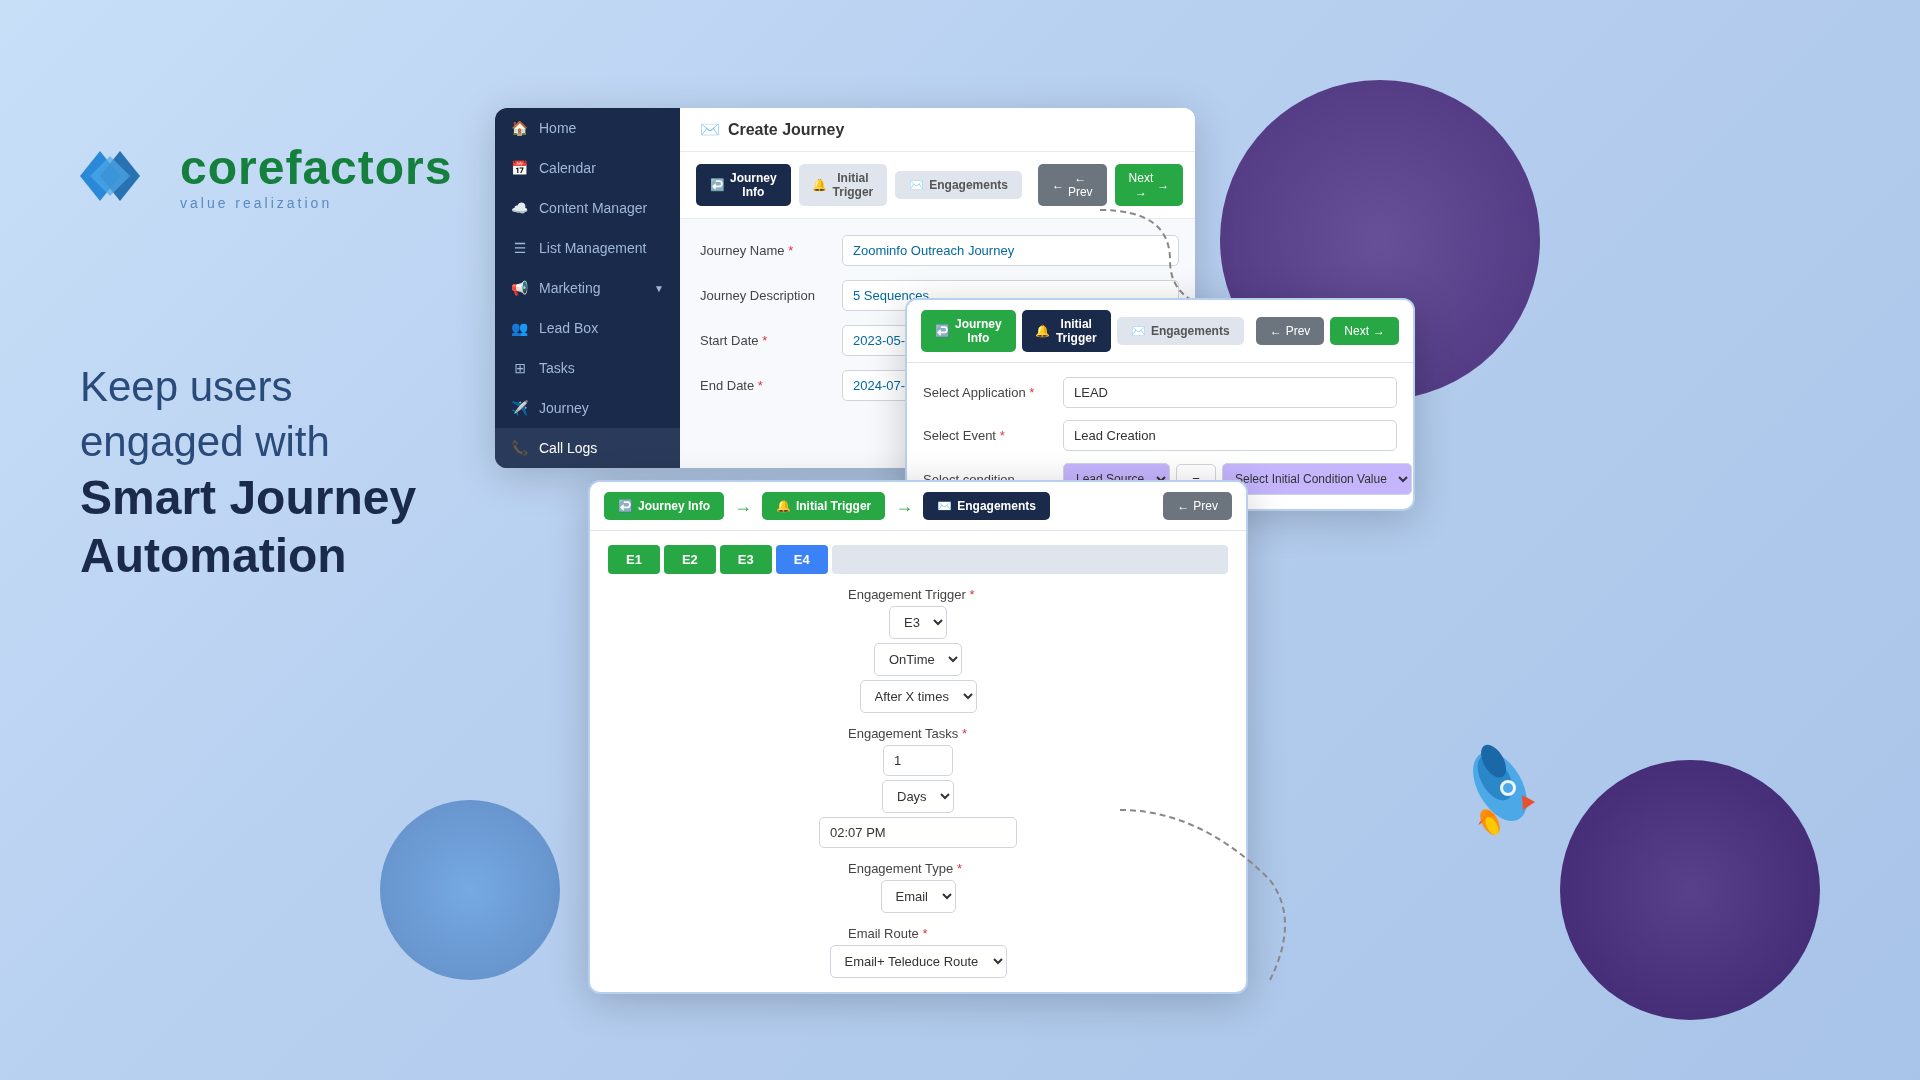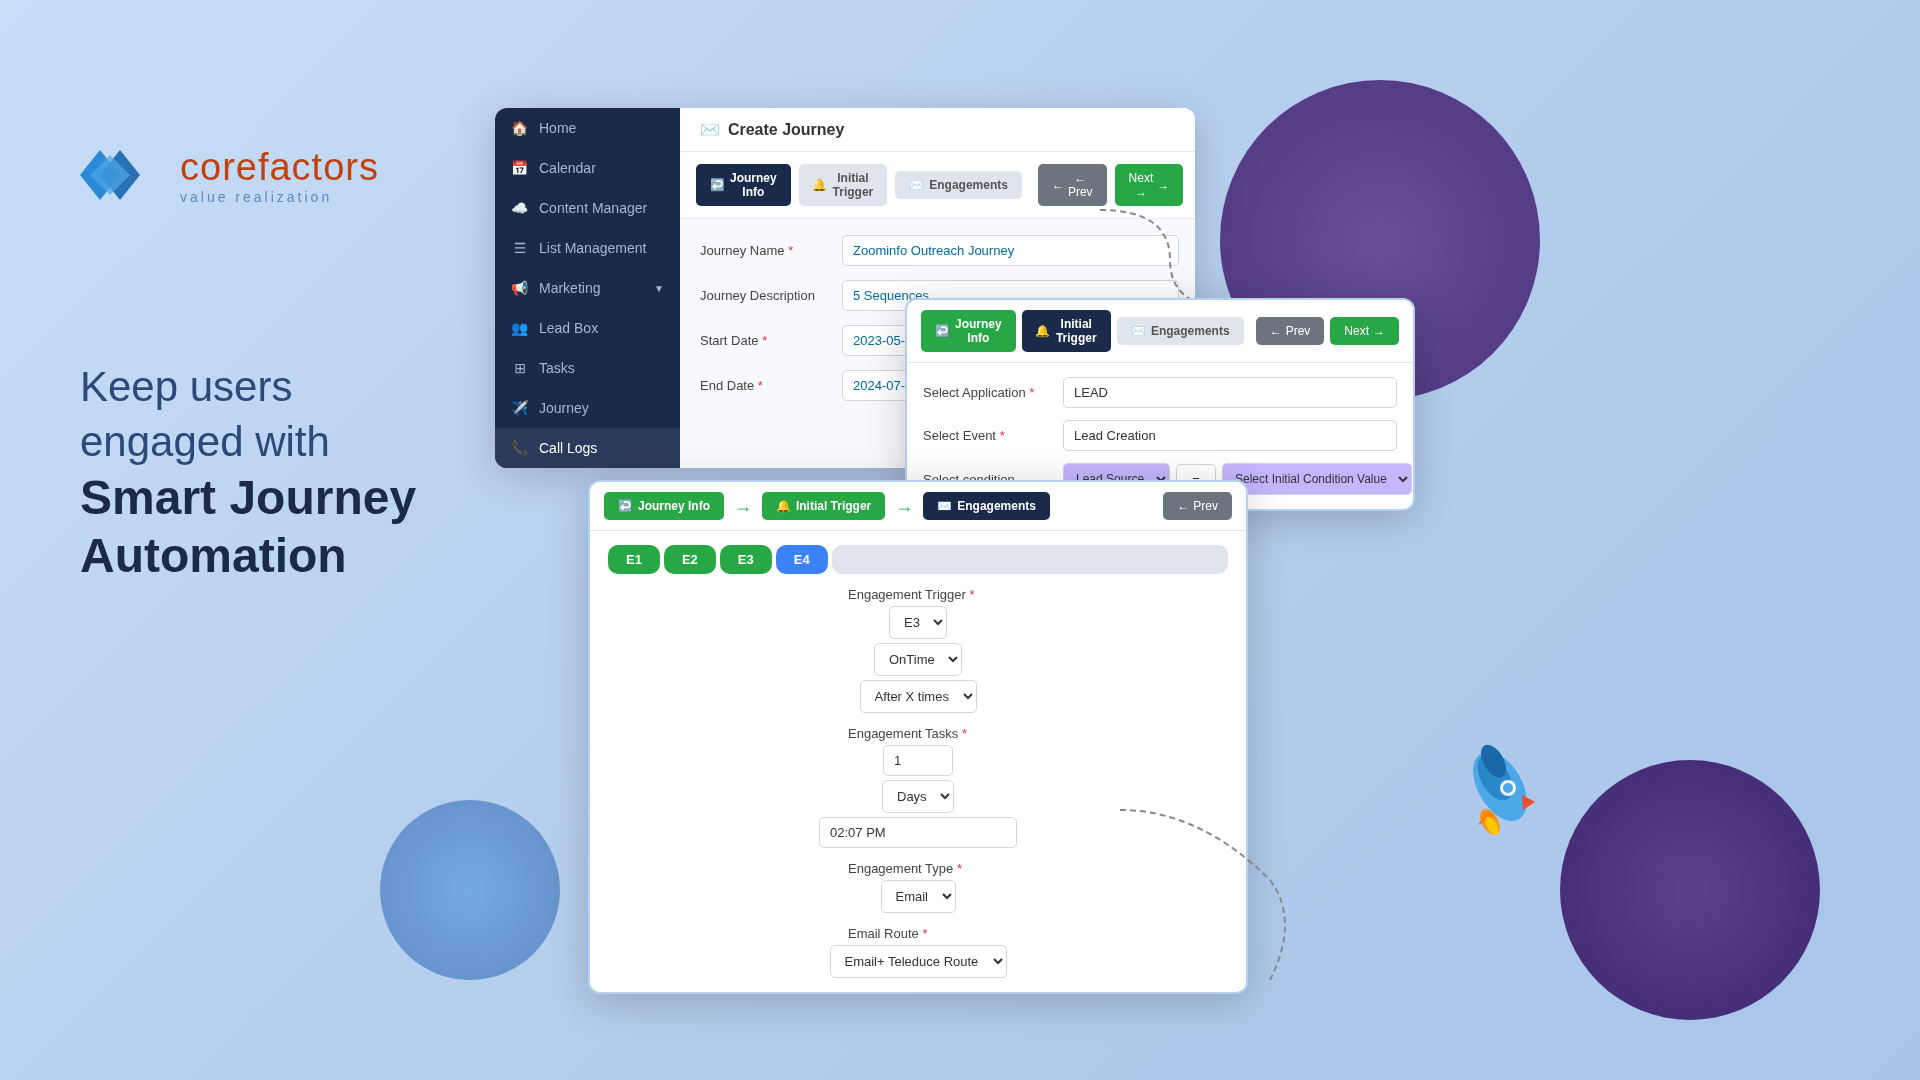--- a/index.html
+++ b/index.html
@@ -51,23 +51,23 @@
       left: 80px;
       display: flex;
       align-items: center;
       gap: 20px;
     }
     .logo-text-area {
       display: flex;
       flex-direction: column;
     }
     .logo-brand {
-      font-size: 38px;
-      font-weight: 400;
-      color: #c2410c;
+      font-size: 48px;
+      font-weight: 700;
+      color: #15803d;
       letter-spacing: 1px;
     }
     .logo-tagline {
       font-size: 14px;
       color: #5a8ac0;
       letter-spacing: 3px;
       font-weight: 400;
     }
 
     
@@ -334,21 +334,21 @@
       display: flex;
       flex-direction: column;
       gap: 13px;
     }
     .engagement-tabs {
       display: flex;
       gap: 4px;
     }
     .eng-tab {
       padding: 7px 18px;
-      border-radius: 10px;
+      border-radius: 4px;
       font-size: 13px;
       font-weight: 600;
       border: none;
       cursor: pointer;
     }
     .eng-tab.green { background: #28a745; color: #fff; }
     .eng-tab.dark { background: #3b82f6; color: #fff; }
     .eng-tab.gray-bg { background: #e0e4ec; color: #555; flex: 1; }
     .engagement-form-row {
       display: flex;

